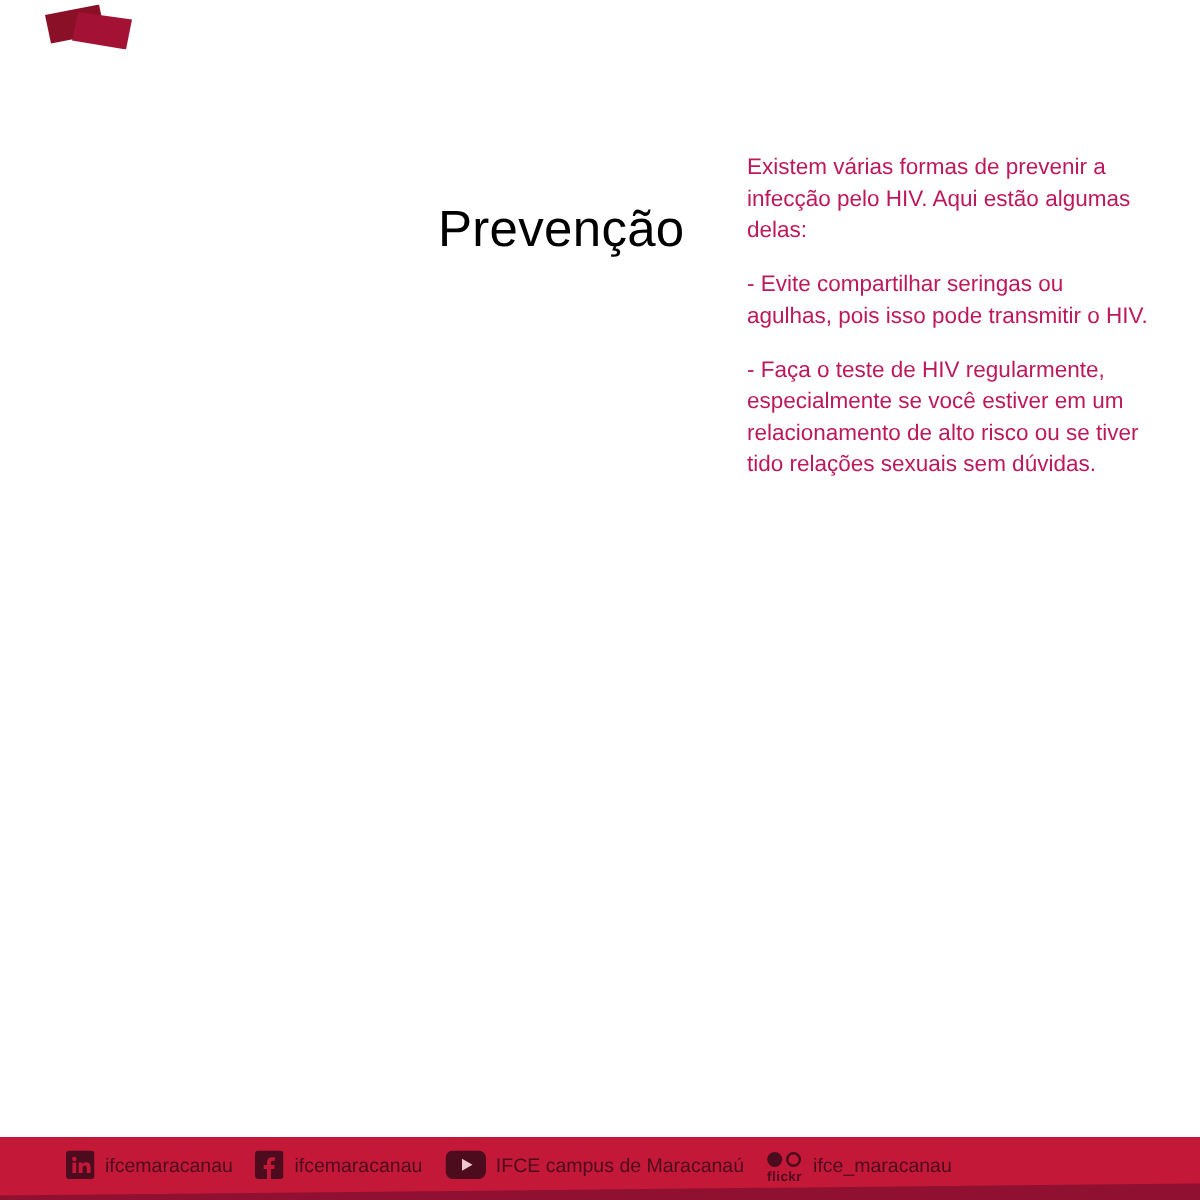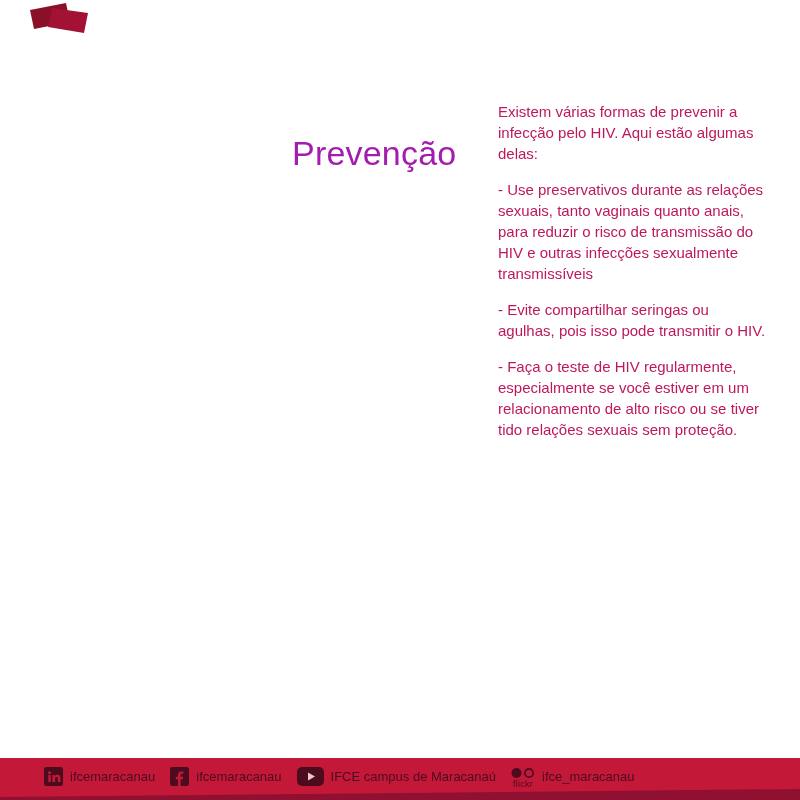--- a/index.html
+++ b/index.html
@@ -19,21 +19,21 @@
   }
 
   
   .slide-title {
     position: absolute;
     left: 292px; top: 134px;
     margin: 0;
     font-size: 34px;
     font-weight: 400;
     line-height: 38px;
-    color: #a21caf;
+    color: #000000;
     letter-spacing: 0.2px;
   }
 
   
   .content-column {
     position: absolute;
     left: 498px; top: 101px;
     width: 270px;
     color: #be185d;
     font-size: 15px;
@@ -65,21 +65,21 @@
   .social-item .icon { display: inline-flex; flex: 0 0 auto; }
   .flickr-block {
     display: flex;
     flex-direction: column;
     align-items: center;
     line-height: 1;
     margin-top: 4px;
   }
   .flickr-caption {
     font-size: 9px;
-    font-weight: 400;
+    font-weight: 700;
     color: #4C0C1E;
     margin-top: 1px;
     letter-spacing: 0.3px;
   }
 
   
   .bottom-wedge {
     position: absolute;
     left: 0; bottom: 0;
     width: 800px; height: 12px;
@@ -93,23 +93,22 @@
 
   <svg class="corner-flag" viewBox="0 0 62 30" aria-hidden="true">
     <polygon points="2,7 38,0 42,19 6,26" fill="#8A1028"></polygon>
     <polygon points="24,5 60,10 56,30 20,24" fill="#A31235"></polygon>
   </svg>
 
   <h1 class="slide-title">Prevenção</h1>
 
   <div class="content-column">
     <p>Existem várias formas de prevenir a infecção pelo HIV. Aqui estão algumas delas:</p>
-    <p>- Use preservativos durante as relações sexuais, tanto vaginais quanto anais, para reduzir o risco de transmissão do HIV e outras infecções sexualmente transmissíveis</p>
     <p>- Evite compartilhar seringas ou agulhas, pois isso pode transmitir o HIV.</p>
-    <p>- Faça o teste de HIV regularmente, especialmente se você estiver em um relacionamento de alto risco ou se tiver tido relações sexuais sem proteção.</p>
+    <p>- Faça o teste de HIV regularmente, especialmente se você estiver em um relacionamento de alto risco ou se tiver tido relações sexuais sem dúvidas.</p>
   </div>
 
   <div class="footer-bar">
 
     <div class="social-item">
       <span class="icon">
         <svg width="19" height="19" viewBox="0 0 24 24">
           <rect x="0" y="0" width="24" height="24" rx="3" fill="#4C0C1E"></rect>
           <circle cx="7" cy="7.2" r="1.9" fill="#C31838"></circle>
           <rect x="5.4" y="10.2" width="3.2" height="8.8" fill="#C31838"></rect>

